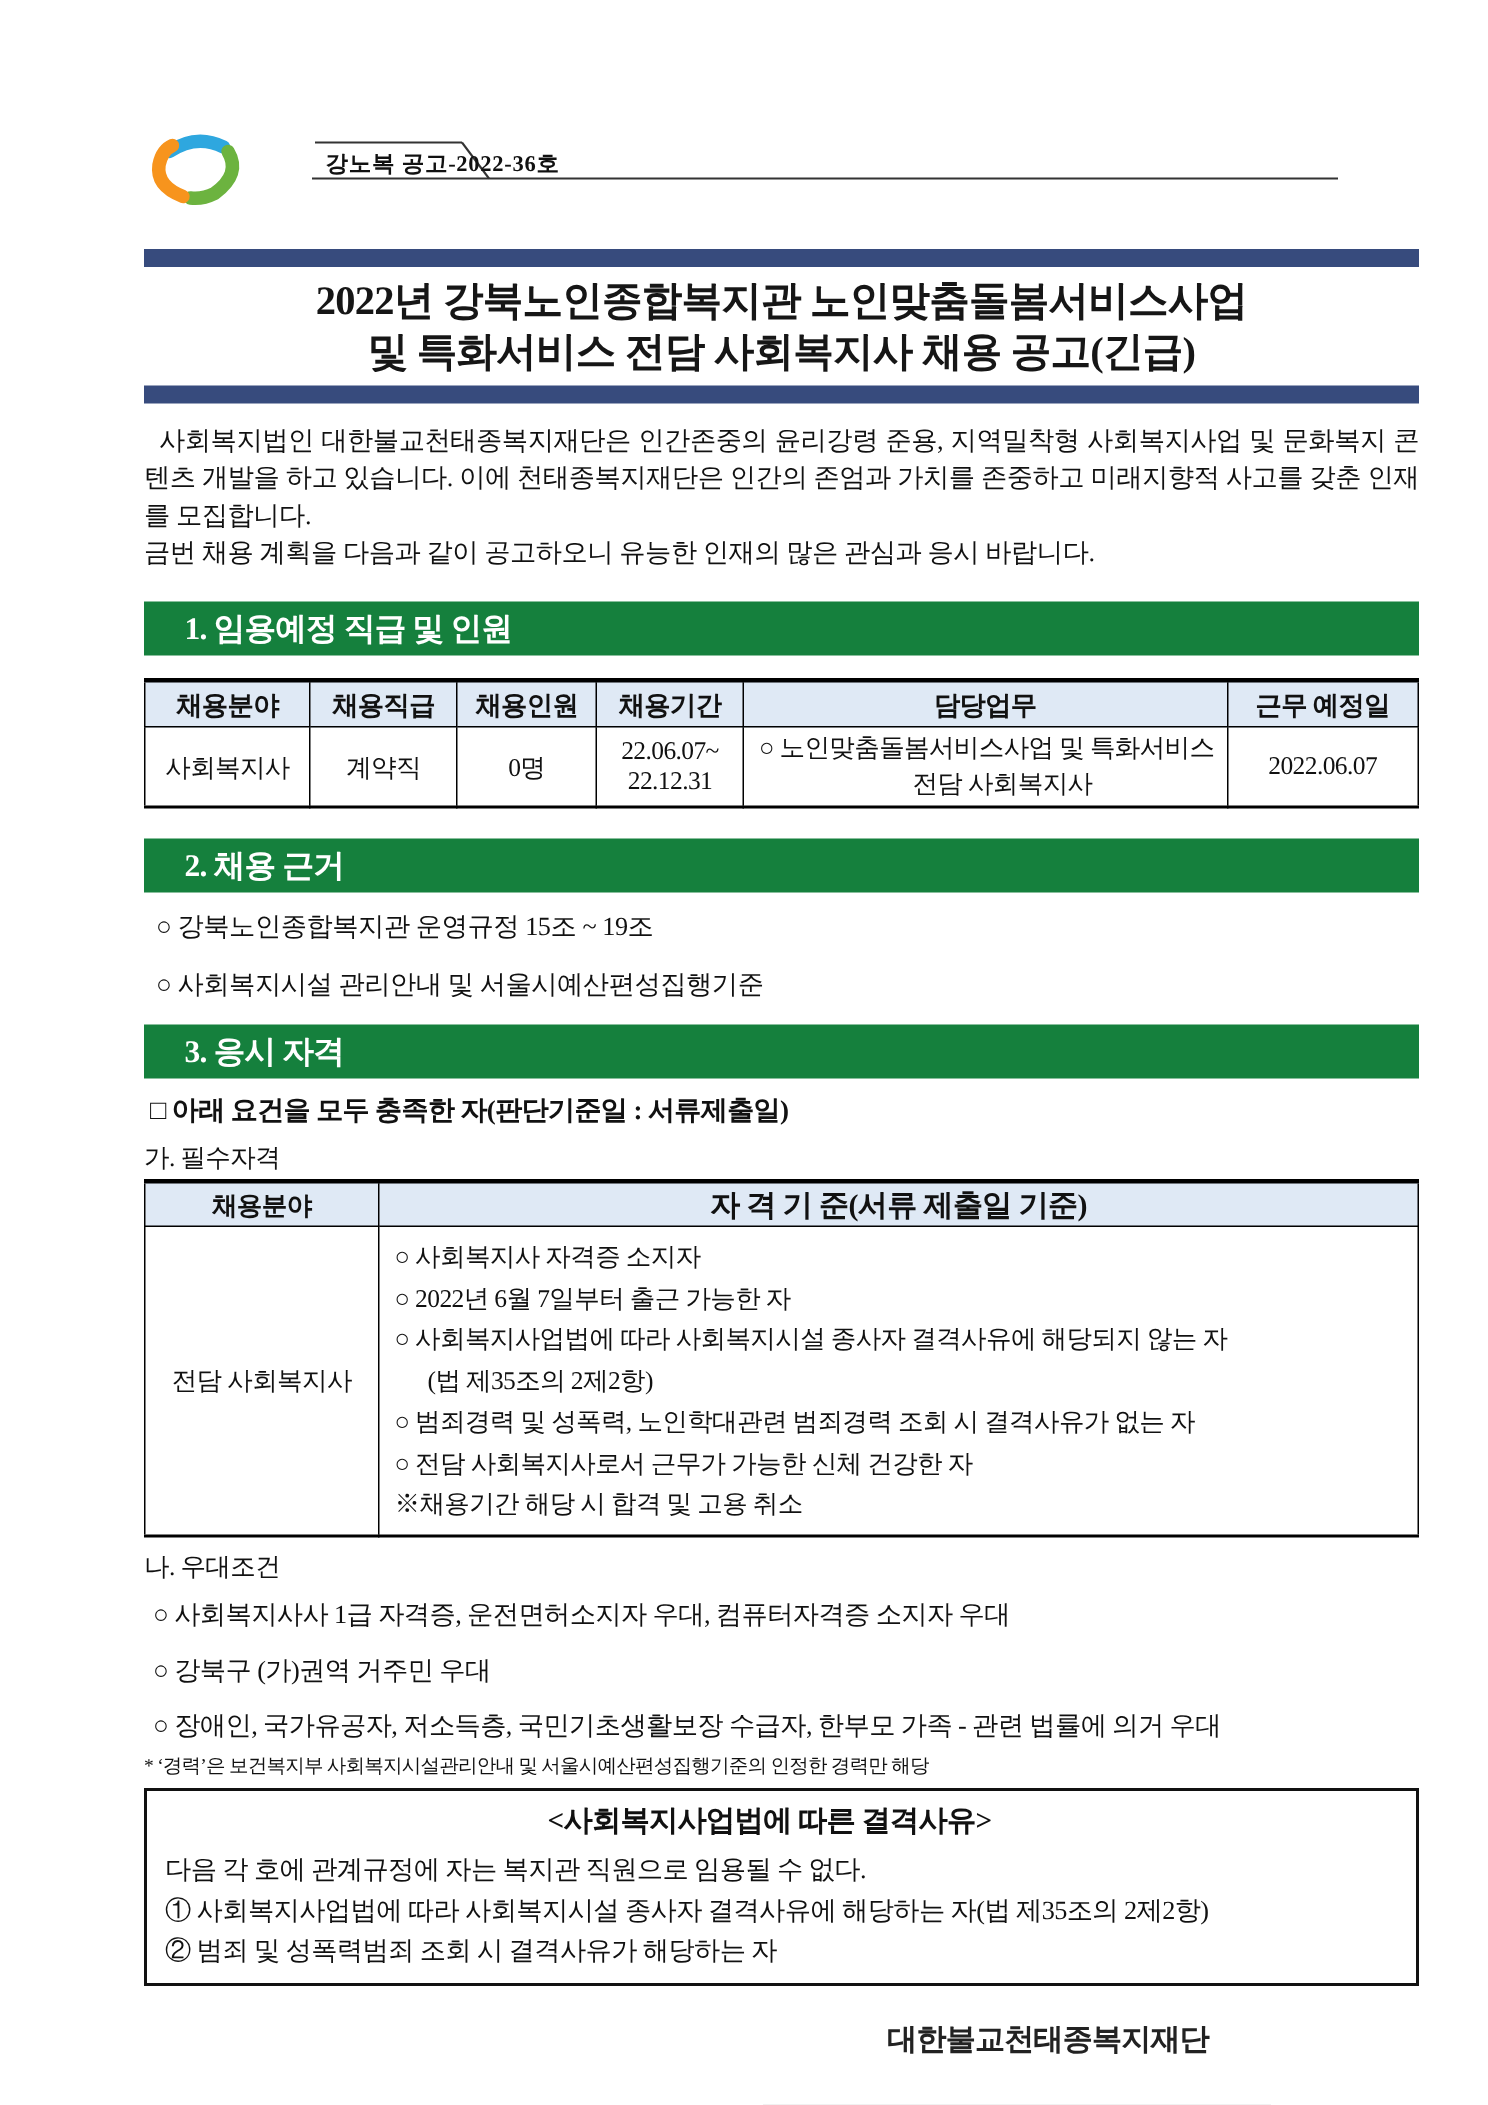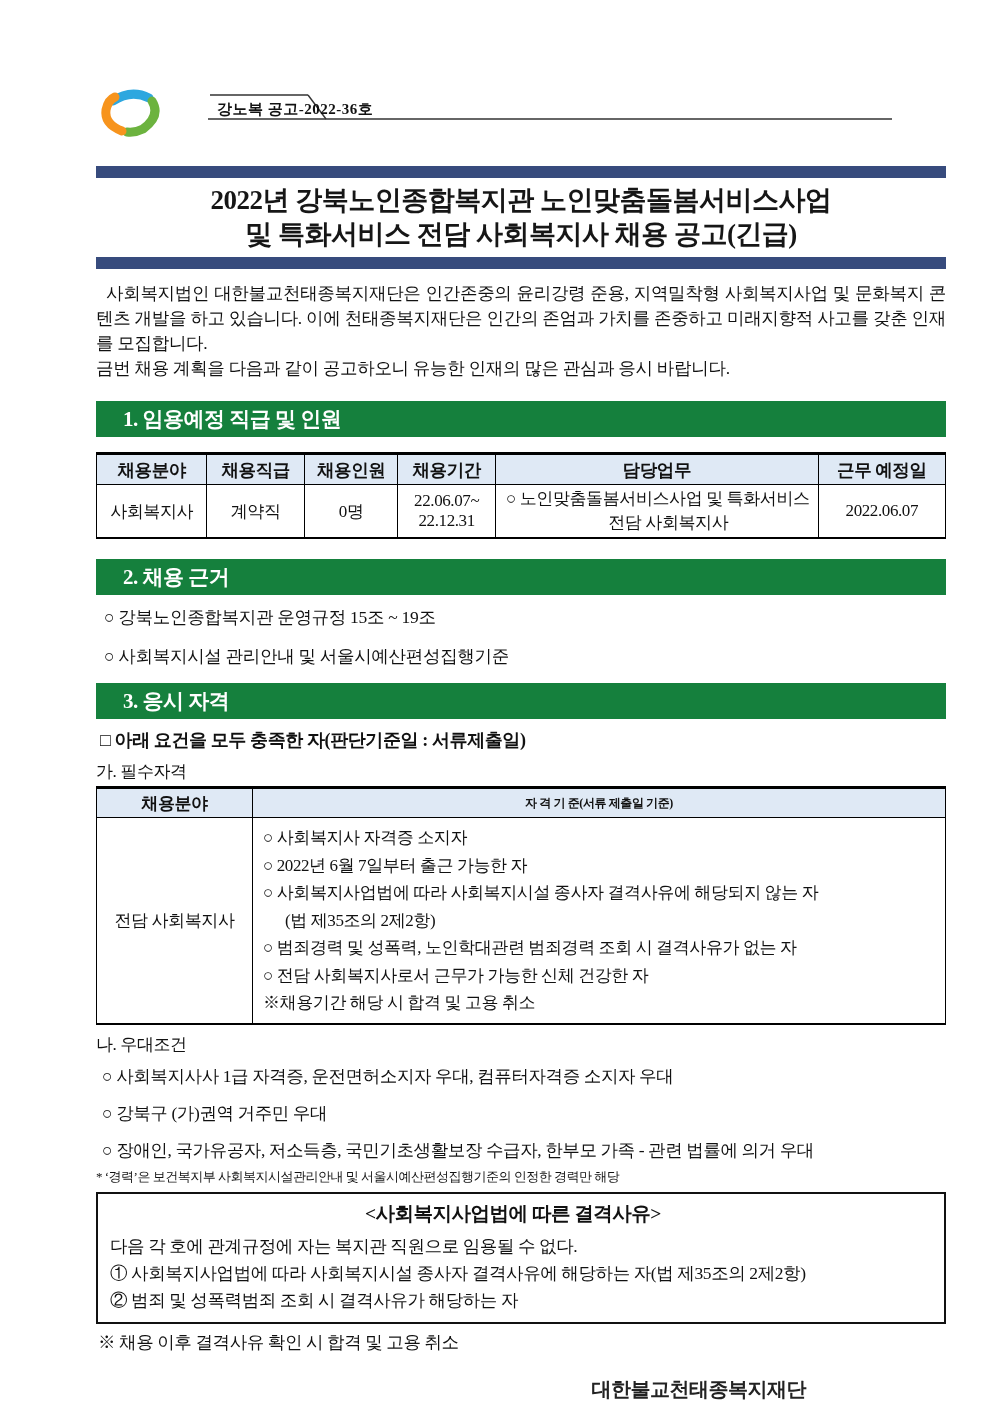--- a/index.html
+++ b/index.html
@@ -49,21 +49,21 @@
   table { border-collapse: collapse; width: 100%; font-size: 17px; letter-spacing: -0.4px; }
   .t-main { margin-top: 15px; border-top: 3px solid #000; border-bottom: 2.5px solid #000; }
   .t-main th, .t-main td { border: 1.2px solid #000; }
   .t-main th { background: #dfe9f5; font-weight: 700; height: 31px; font-size: 17.5px; }
   .t-main td { height: 52px; text-align: center; }
   td.duty { text-align: center; padding: 2px 6px 2px 8px; line-height: 24px; }
   .duty-l2 { padding-left: 21px; }
 
   .t-qual { margin-top: 3px; border-top: 3px solid #000; border-bottom: 2.5px solid #000; }
   .t-qual th, .t-qual td { border: 1.2px solid #000; }
-  .t-qual th { background: #dfe9f5; font-weight: 700; height: 30px; font-size: 12px; }
+  .t-qual th { background: #dfe9f5; font-weight: 700; height: 30px; font-size: 20px; }
   .t-qual .col-field { width: 156px; text-align: center; font-size: 17px; }
   .t-qual .criteria-cell { padding: 6px 8px 6px 10px; }
   .crit-line { line-height: 27.5px; }
   .crit-indent { padding-left: 22px; }
 
   
   .bullet-list { margin-top: 10px; }
   .bullet-item { font-size: 17.5px; line-height: 25px; margin: 9px 0 14px 8px; letter-spacing: -0.3px; }
   .req-head { margin-top: 9px; font-size: 18px; font-weight: 700; letter-spacing: -0.4px; padding-left: 4px; }
   .sub-label { margin-top: 8px; font-size: 17px; letter-spacing: -0.4px; }
@@ -199,21 +199,20 @@
       <div class="pref-item" style="margin-bottom:2px">○ 장애인, 국가유공자, 저소득층, 국민기초생활보장 수급자, 한부모 가족 - 관련 법률에 의거 우대</div>
     </div>
     <div class="note-line">* ‘경력’은 보건복지부 사회복지시설관리안내 및 서울시예산편성집행기준의 인정한 경력만 해당</div>
 
     <div class="dq-box">
       <div class="dq-title">&lt;사회복지사업법에 따른 결격사유&gt;</div>
       <div class="dq-line">다음 각 호에 관계규정에 자는 복지관 직원으로 임용될 수 없다.</div>
       <div class="dq-line">① 사회복지사업법에 따라 사회복지시설 종사자 결격사유에 해당하는 자(법 제35조의 2제2항)</div>
       <div class="dq-line">② 범죄 및 성폭력범죄 조회 시 결격사유가 해당하는 자</div>
     </div>
-    <div class="cancel-note">※ 채용 이후 결격사유 확인 시 합격 및 고용 취소</div>
 
     <div class="footer-wrap">
       <div class="footer-orgs">
         <div class="org-row">
 
           <span class="org-name">대한불교천태종복지재단</span>
         </div>
 
       </div>
     </div>

